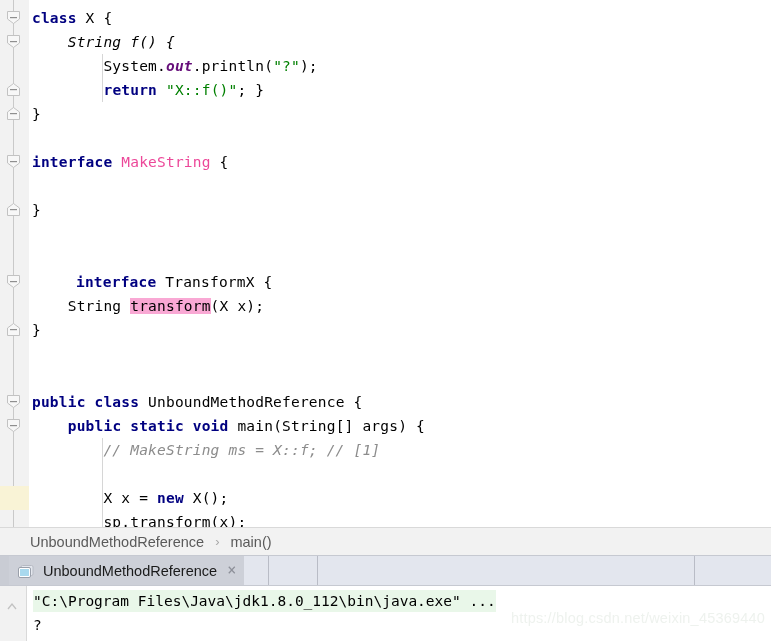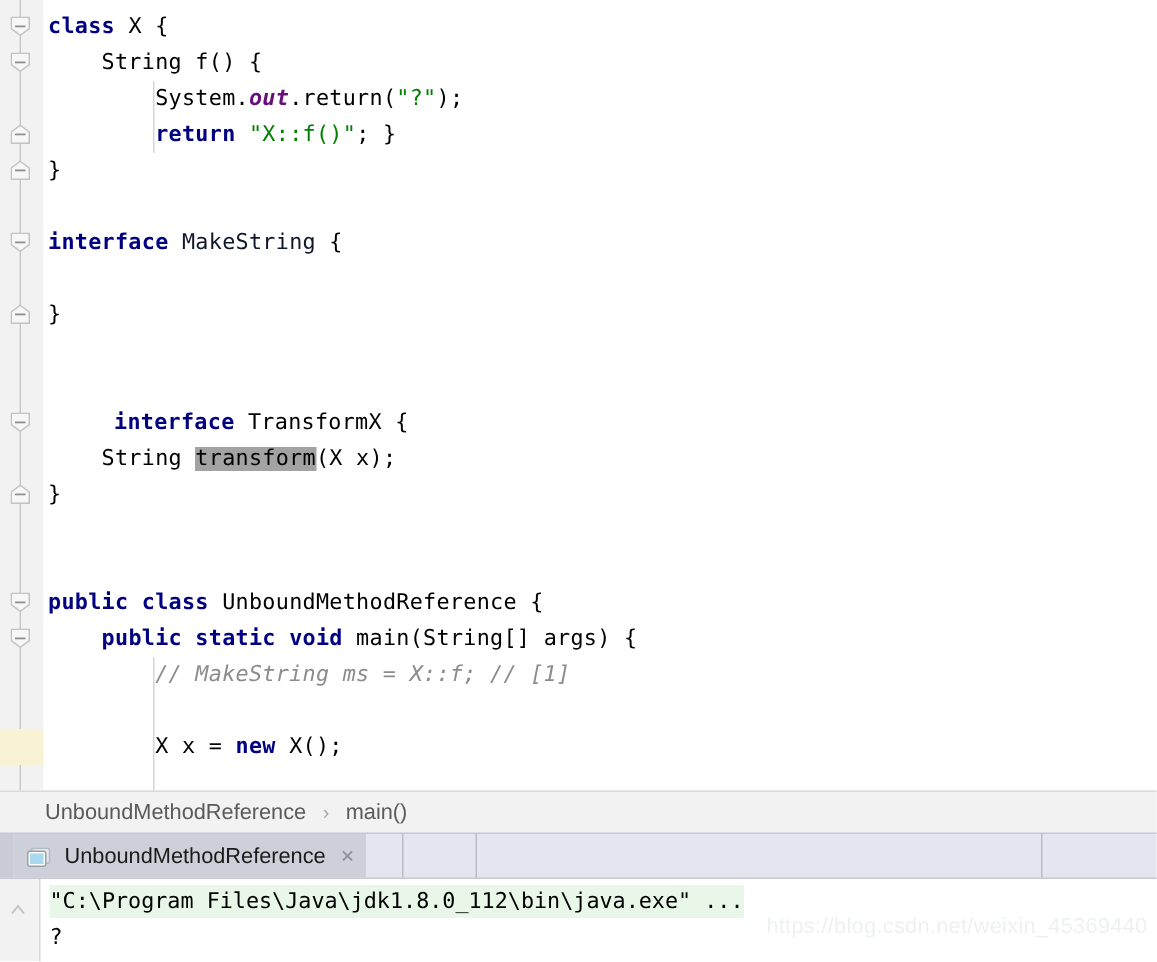--- a/index.html
+++ b/index.html
@@ -84,25 +84,25 @@
   .indent-guide {
     position: absolute;
     width: 1px;
     background: #d6d6d6;
     z-index: 1;
   }
 
   
   .kw      { color: #000080; font-weight: bold; }
   .plain   { color: #000000; }
-  .iface   { color: #0f172a; }
+  .iface   { color: #ec4899; }
   .str     { color: #008000; }
   .cmt     { color: #8c8c8c; font-style: italic; }
   .field   { color: #660e7a; font-weight: bold; font-style: italic; }
-  .hl-ident{ background: #a3a3a3; }
+  .hl-ident{ background: #f9a8d4; }
 
   .code-layer { position: absolute; left:0; top:0; width:742px; height:527px; z-index: 2; }
 
   
   #breadcrumb {
     position: absolute;
     left: 0; top: 527px;
     width: 771px; height: 28px;
     background: #f2f2f2;
     border-top: 1px solid #d9d9d9;
@@ -280,38 +280,39 @@
       </span>
     </div>
 
   <div id="code">
     <div class="code-layer" id="indent-layer">
         <div class="indent-guide" style="left: 72.76px; top: 54px; height: 48px;"></div>
         <div class="indent-guide" style="left: 72.76px; top: 438px; height: 120px;"></div>
       </div>
     <div class="code-layer" id="lines-layer">
         <div class="line" style="top: 6px; padding-left: 3px;"><span class="kw">class</span><span class="plain"> X {</span></div>
-        <div class="line" style="top: 30px; padding-left: 3px;"><span class="plain">    String f() {</span></div>
-        <div class="line" style="top: 54px; padding-left: 3px;"><span class="plain">        System.</span><span class="field">out</span><span class="plain">.return(</span><span class="str">"?"</span><span class="plain">);</span></div>
+        <div class="line" style="top: 30px; padding-left: 3px; font-style: italic;"><span class="plain">    String f() {</span></div>
+        <div class="line" style="top: 54px; padding-left: 3px;"><span class="plain">        System.</span><span class="field">out</span><span class="plain">.println(</span><span class="str">"?"</span><span class="plain">);</span></div>
         <div class="line" style="top: 78px; padding-left: 3px;"><span class="plain">        </span><span class="kw">return</span><span class="plain"> </span><span class="str">"X::f()"</span><span class="plain">; }</span></div>
         <div class="line" style="top: 102px; padding-left: 3px;"><span class="plain">}</span></div>
         <div class="line" style="top: 126px; padding-left: 3px;">&nbsp;</div>
         <div class="line" style="top: 150px; padding-left: 3px;"><span class="kw">interface</span><span class="plain"> </span><span class="iface">MakeString</span><span class="plain"> {</span></div>
         <div class="line" style="top: 198px; padding-left: 3px;"><span class="plain">}</span></div>
         <div class="line" style="top: 222px; padding-left: 3px;">&nbsp;</div>
         <div class="line" style="top: 246px; padding-left: 3px;">&nbsp;</div>
         <div class="line" style="top: 270px; padding-left: 3px; margin-left: 44px;"><span class="kw">interface</span><span class="plain"> TransformX {</span></div>
         <div class="line" style="top: 294px; padding-left: 3px;"><span class="plain">    String </span><span class="plain hl-ident">transform</span><span class="plain">(X x);</span></div>
         <div class="line" style="top: 318px; padding-left: 3px;"><span class="plain">}</span></div>
         <div class="line" style="top: 342px; padding-left: 3px;">&nbsp;</div>
         <div class="line" style="top: 366px; padding-left: 3px;">&nbsp;</div>
         <div class="line" style="top: 414px; padding-left: 3px;"><span class="plain">    </span><span class="kw">public static void</span><span class="plain"> main(String[] args) {</span></div>
         <div class="line" style="top: 390px; padding-left: 3px;"><span class="kw">public class</span><span class="plain"> UnboundMethodReference {</span></div>
         <div class="line" style="top: 438px; padding-left: 3px;"><span class="cmt">        // MakeString ms = X::f; // [1]</span></div>
         <div class="line" style="top: 486px; padding-left: 3px; text-align: center;"><span class="plain">        X x = </span><span class="kw">new</span><span class="plain"> X();</span></div>
+        <div class="line" style="top: 510px; padding-left: 3px;"><span class="plain">        sp.transform(x);</span></div>
       </div>
   </div>
 
 <div id="current-line-hl-gutter" style="top: 486px;"></div>
   </div>
 
 <div id="breadcrumb">
   <span class="crumb">UnboundMethodReference</span>
   <span class="sep">›</span>
   <span class="crumb">main()</span>

